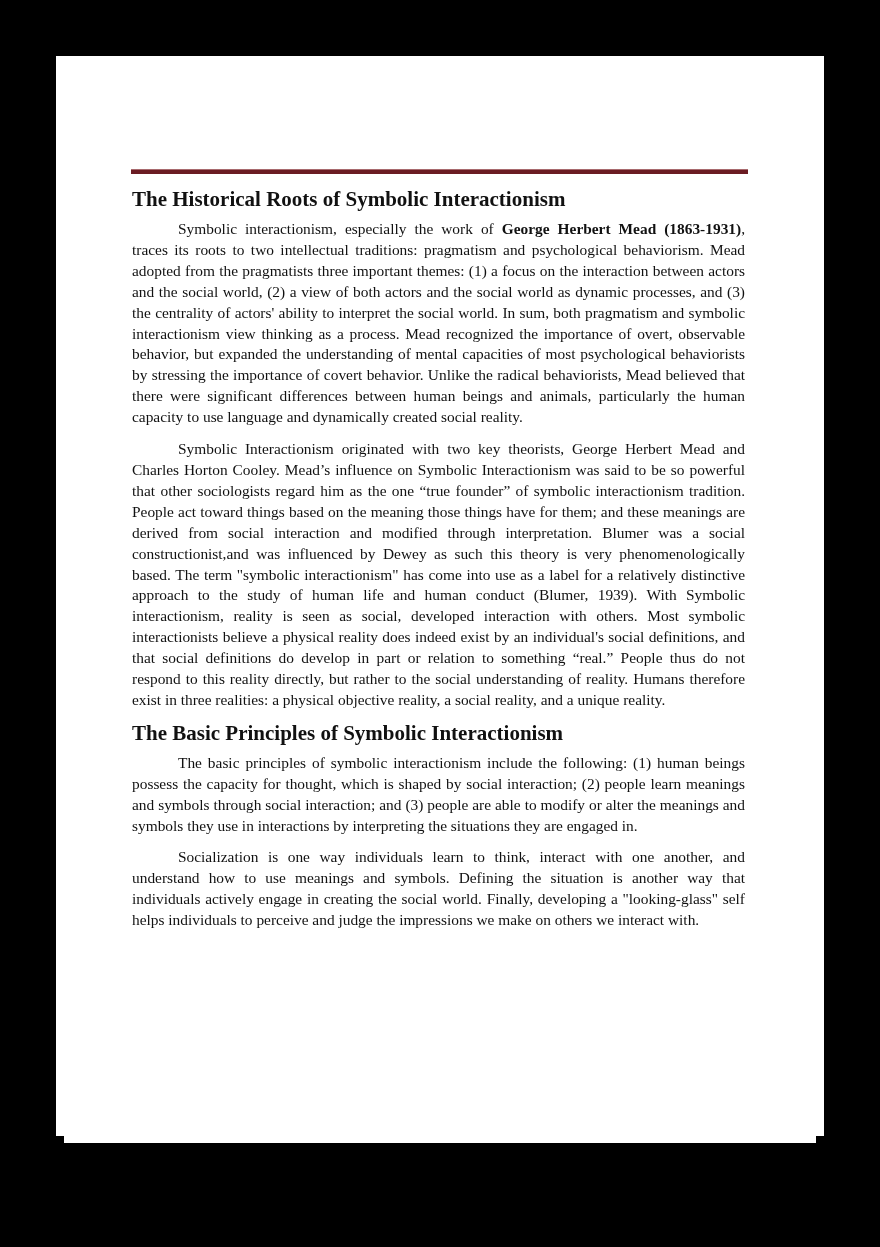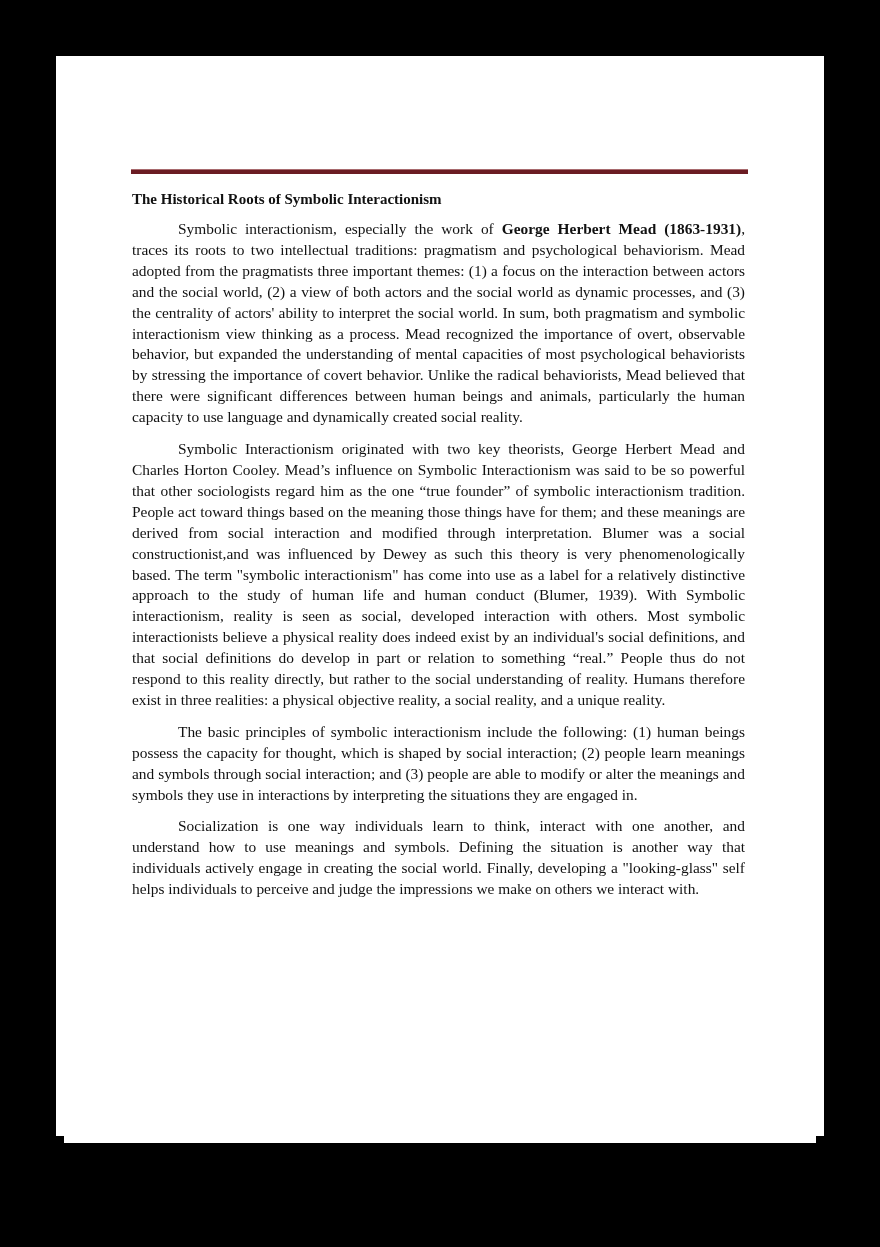--- a/index.html
+++ b/index.html
@@ -18,33 +18,34 @@
     position: absolute; left: 75px; top: 113px; width: 617px; height: 5px;
     background: #6b1c23;
     border-top: 1px solid #a86a6e;
     box-sizing: border-box;
   }
   .content {
     position: absolute; left: 76px; top: 132px; width: 617px;
     color: #111; font-size: 15.4px; line-height: 20.9px;
   }
   h2 {
-    font-size: 15px; font-weight: bold; margin: 0 0 9px 0; line-height: 22px;
+    font-size: 21px; font-weight: bold; margin: 0 0 9px 0; line-height: 22px;
   }
   p {
     margin: 0 4px 11px 0; text-align: justify; text-indent: 46px;
   }
   b { font-weight: bold; }
 </style>
 </head>
 <body>
 
 <div class="page">
   <div class="rule"></div>
   <div class="content">
     <h2>The Historical Roots of Symbolic Interactionism</h2>
     <p><span>Symbolic interactionism, especially the work of </span><b>George Herbert Mead (1863-1931)</b><span>, traces its roots to two intellectual traditions: pragmatism and psychological behaviorism. Mead adopted from the pragmatists three important themes: (1) a focus on the interaction between actors and the social world, (2) a view of both actors and the social world as dynamic processes, and (3) the centrality of actors' ability to interpret the social world. In sum, both pragmatism and symbolic interactionism view thinking as a process. Mead recognized the importance of overt, observable behavior, but expanded the understanding of mental capacities of most psychological behaviorists by stressing the importance of covert behavior. Unlike the radical behaviorists, Mead believed that there were significant differences between human beings and animals, particularly the human capacity to use language and dynamically created social reality.</span></p>
     <p>Symbolic Interactionism originated with two key theorists, George Herbert Mead and Charles Horton Cooley. Mead’s influence on Symbolic Interactionism was said to be so powerful that other sociologists regard him as the one “true founder” of symbolic interactionism tradition. People act toward things based on the meaning those things have for them; and these meanings are derived from social interaction and modified through interpretation. Blumer was a social constructionist,and was influenced by Dewey as such this theory is very phenomenologically based.  The term "symbolic interactionism" has come into use as a label for a relatively distinctive approach to the study of human life and human conduct (Blumer, 1939). With Symbolic interactionism, reality is seen as social, developed interaction with others. Most symbolic interactionists believe a physical reality does indeed exist by an individual's social definitions, and that social definitions do develop in part or relation to something “real.” People thus do not respond to this reality directly, but rather to the social understanding of reality. Humans therefore exist in three realities: a physical objective reality, a social reality, and a unique reality.</p>
+    <h2>The Basic Principles of Symbolic Interactionism</h2>
     <p>The basic principles of symbolic interactionism include the following: (1) human beings possess the capacity for thought, which is shaped by social interaction; (2) people learn meanings and symbols through social interaction; and (3) people are able to modify or alter the meanings and symbols they use in interactions by interpreting the situations they are engaged in.</p>
     <p>Socialization is one way individuals learn to think, interact with one another, and understand how to use meanings and symbols. Defining the situation is another way that individuals actively engage in creating the social world. Finally, developing a "looking-glass" self helps individuals to perceive and judge the impressions we make on others we interact with.</p>
   </div>
 </div>
 <div class="page-bottom"></div>
 
 </body></html>

